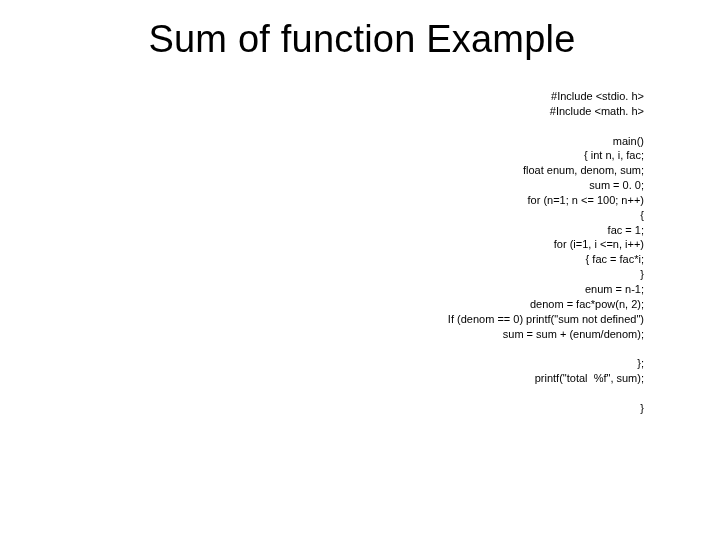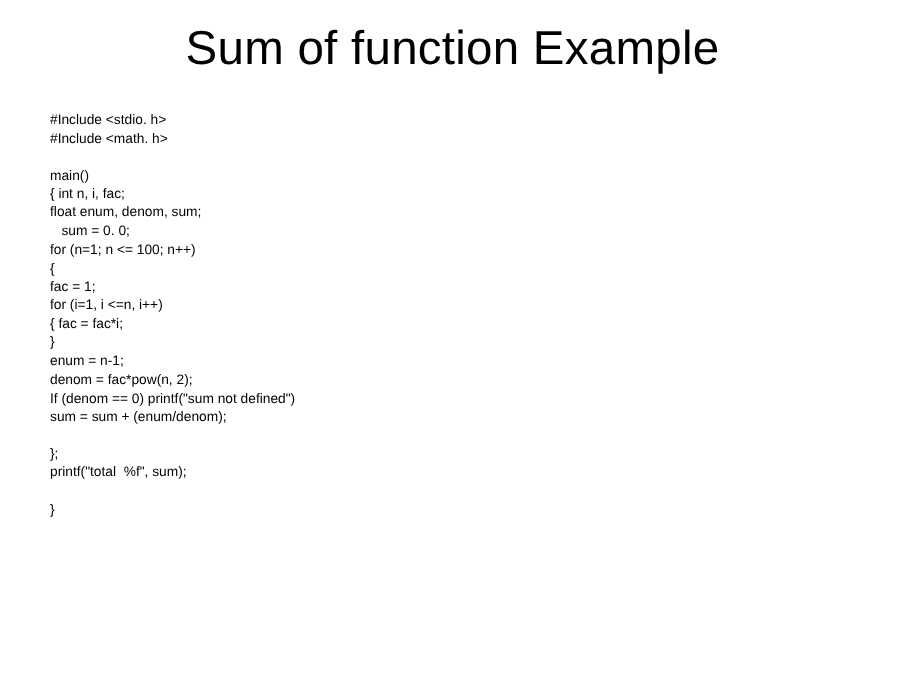--- a/index.html
+++ b/index.html
@@ -26,20 +26,21 @@
     margin: 0 0 28px 0;
     padding-left: 40px;
     letter-spacing: 0.2px;
   }
   .code-block {
     font-family: Arial, Helvetica, sans-serif;
     font-size: 11px;
     line-height: 1.35;
     white-space: pre;
     color: #000;
+    text-align: right;
   }
 </style>
 </head>
 <body>
 
 <div class="slide">
   <h1 class="title">Sum of function Example</h1>
   <div class="code-block">#Include &lt;stdio. h&gt;
 #Include &lt;math. h&gt;
 

